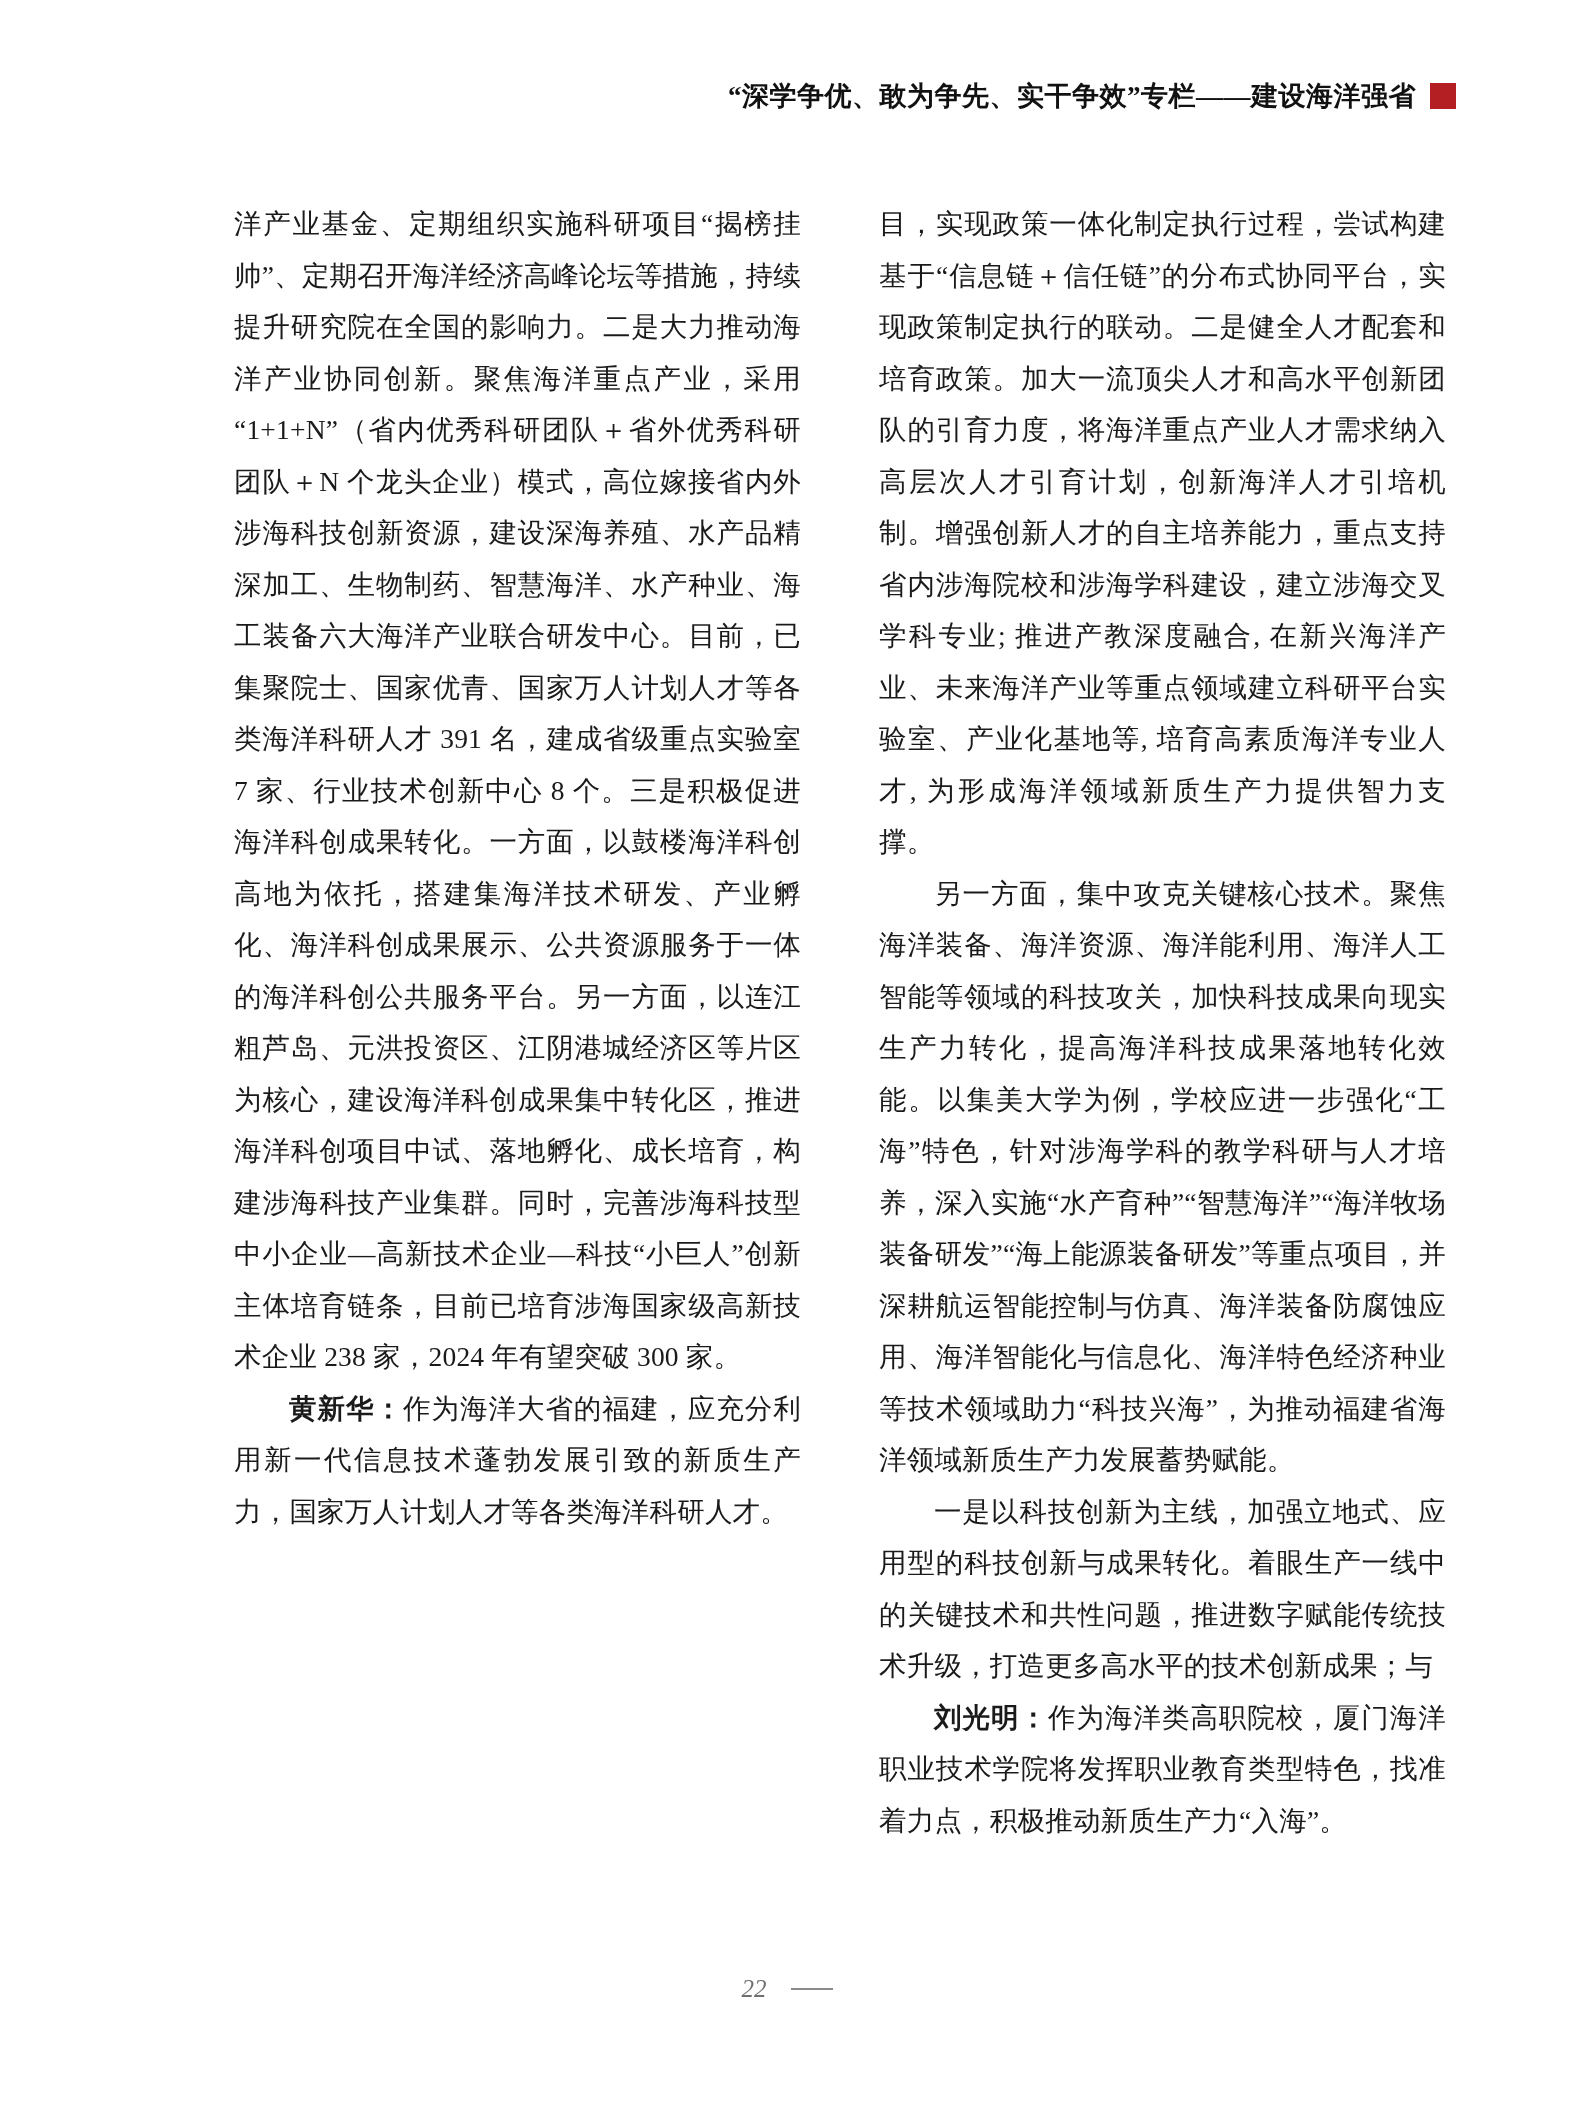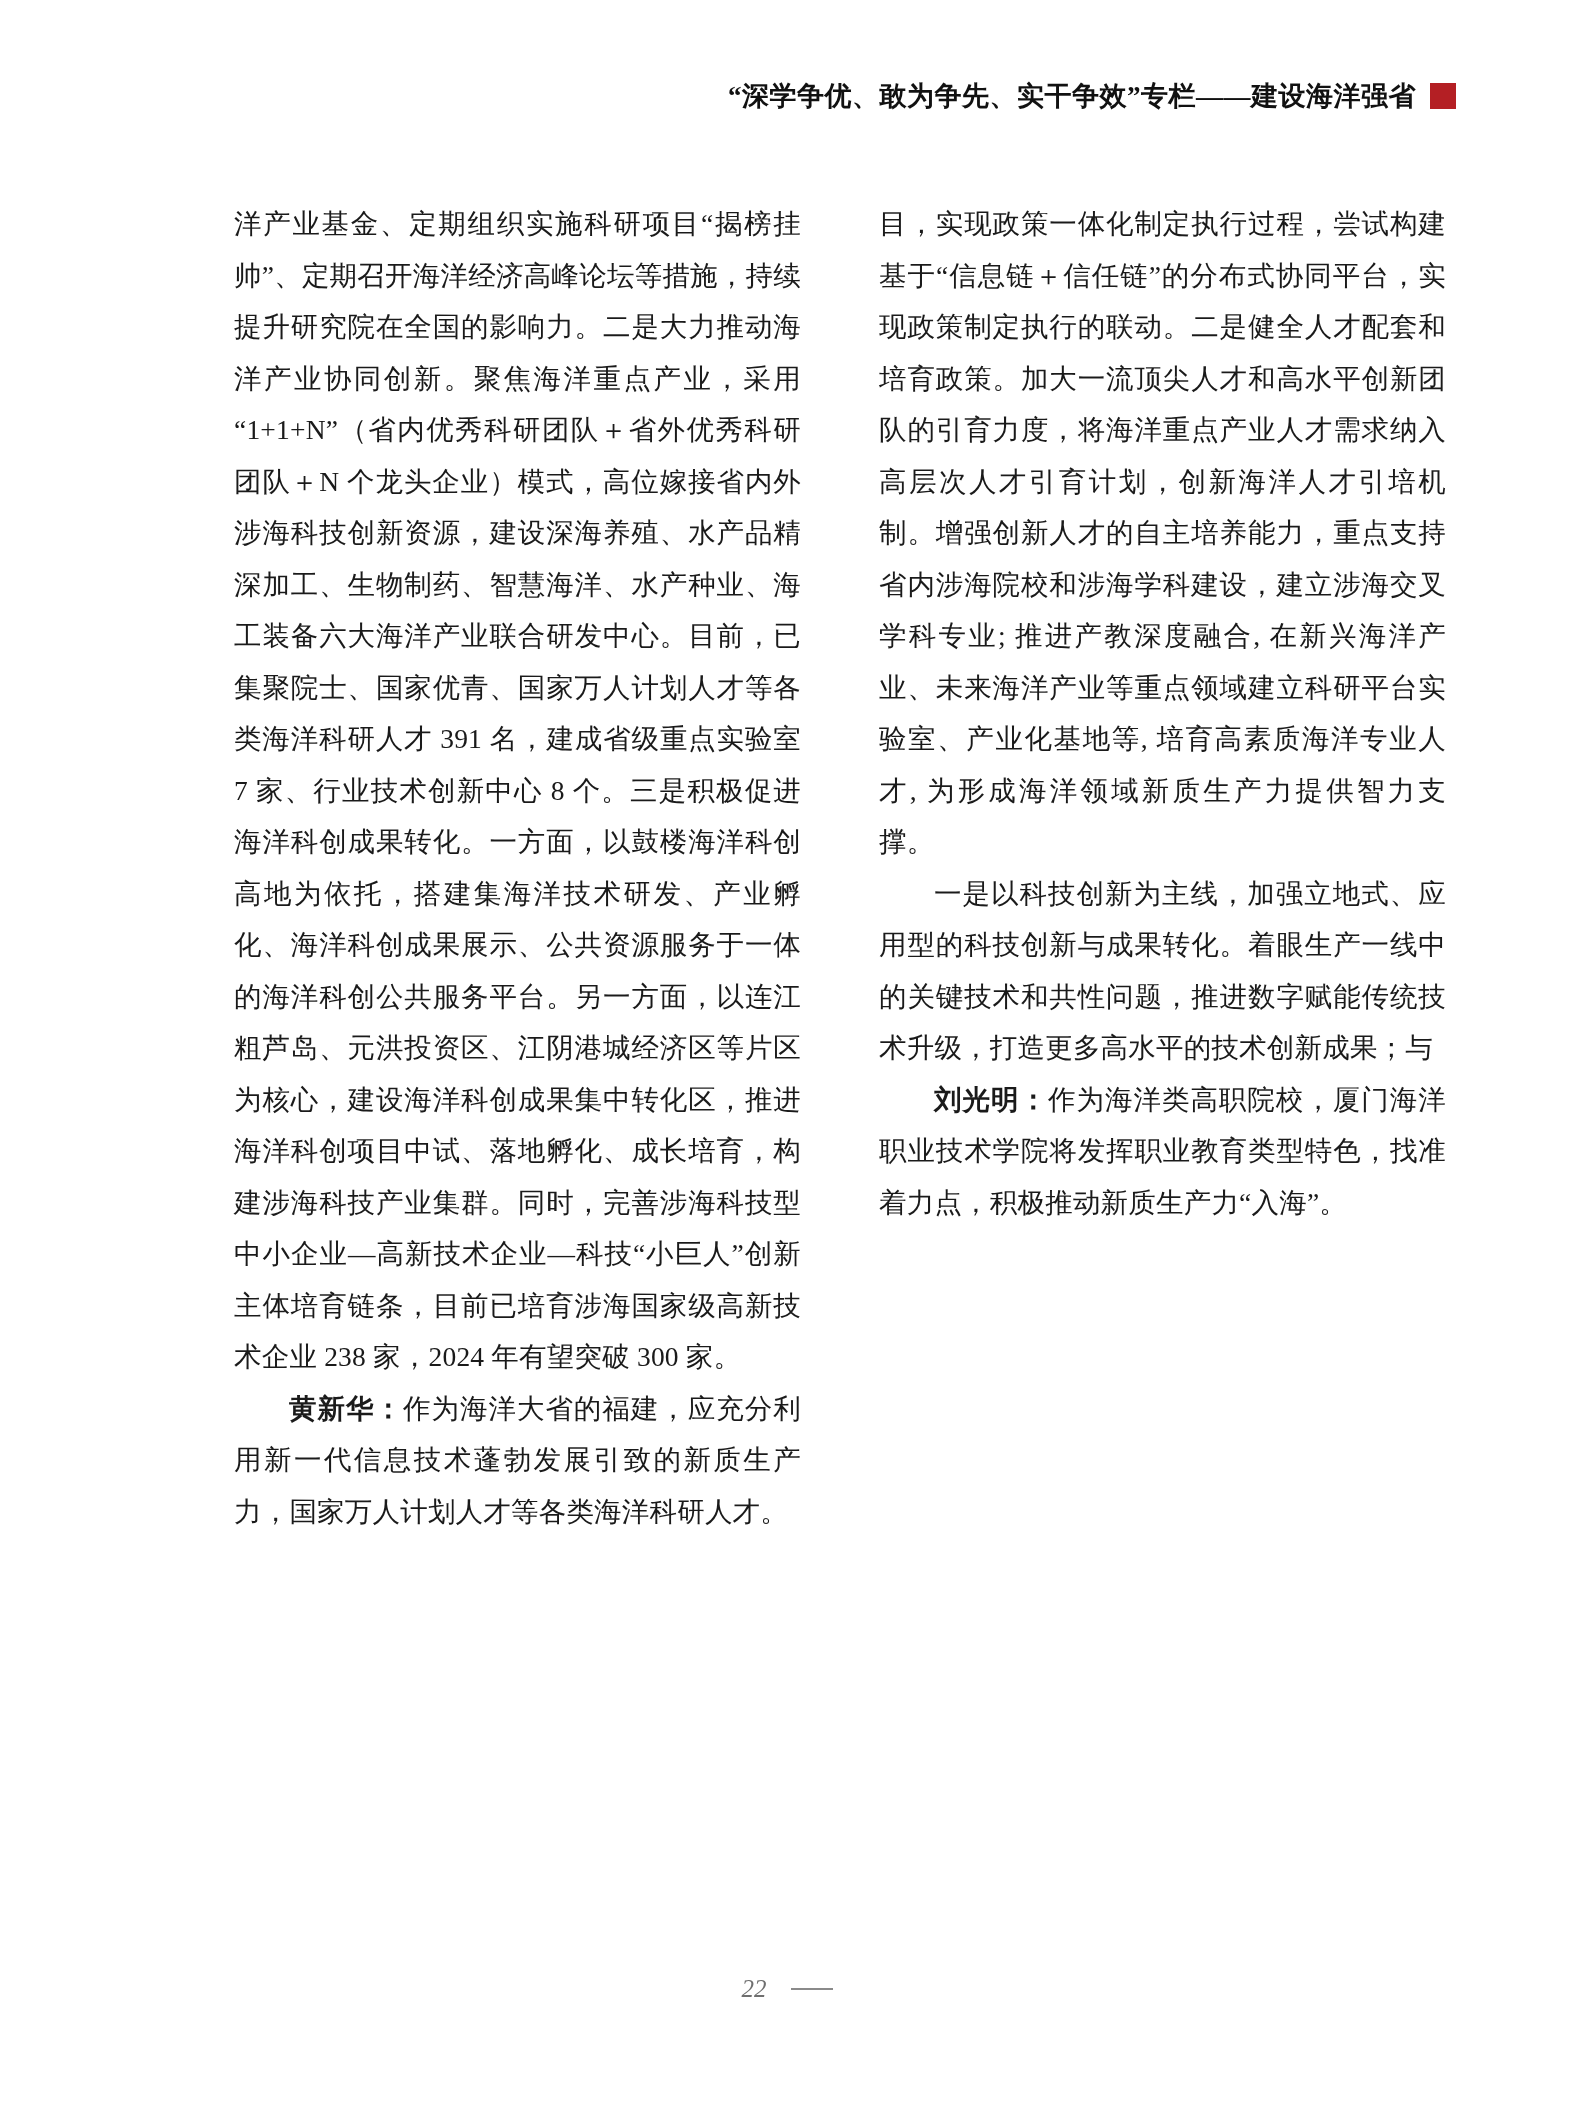--- a/index.html
+++ b/index.html
@@ -106,20 +106,21 @@
 
   <div class="columns">
 
     <div class="col">
       <p>洋产业基金、定期组织实施科研项目“揭榜挂帅”、定期召开海洋经济高峰论坛等措施，持续提升研究院在全国的影响力。二是大力推动海洋产业协同创新。聚焦海洋重点产业，采用“1+1+N”（省内优秀科研团队＋省外优秀科研团队＋N 个龙头企业）模式，高位嫁接省内外涉海科技创新资源，建设深海养殖、水产品精深加工、生物制药、智慧海洋、水产种业、海工装备六大海洋产业联合研发中心。目前，已集聚院士、国家优青、国家万人计划人才等各类海洋科研人才 391 名，建成省级重点实验室 7 家、行业技术创新中心 8 个。三是积极促进海洋科创成果转化。一方面，以鼓楼海洋科创高地为依托，搭建集海洋技术研发、产业孵化、海洋科创成果展示、公共资源服务于一体的海洋科创公共服务平台。另一方面，以连江粗芦岛、元洪投资区、江阴港城经济区等片区为核心，建设海洋科创成果集中转化区，推进海洋科创项目中试、落地孵化、成长培育，构建涉海科技产业集群。同时，完善涉海科技型中小企业—高新技术企业—科技“小巨人”创新主体培育链条，目前已培育涉海国家级高新技术企业 238 家，2024 年有望突破 300 家。</p>
       <p class="indent"><span class="speaker">黄新华：</span><span>作为海洋大省的福建，应充分利用新一代信息技术蓬勃发展引致的新质生产力，国家万人计划人才等各类海洋科研人才。</span></p>
     </div>
 
     <div class="col">
       <p>目，实现政策一体化制定执行过程，尝试构建基于“信息链＋信任链”的分布式协同平台，实现政策制定执行的联动。二是健全人才配套和培育政策。加大一流顶尖人才和高水平创新团队的引育力度，将海洋重点产业人才需求纳入高层次人才引育计划，创新海洋人才引培机制。增强创新人才的自主培养能力，重点支持省内涉海院校和涉海学科建设，建立涉海交叉学科专业; 推进产教深度融合, 在新兴海洋产业、未来海洋产业等重点领域建立科研平台实验室、产业化基地等, 培育高素质海洋专业人才, 为形成海洋领域新质生产力提供智力支撑。</p>
+      <p class="indent">另一方面，集中攻克关键核心技术。聚焦海洋装备、海洋资源、海洋能利用、海洋人工智能等领域的科技攻关，加快科技成果向现实生产力转化，提高海洋科技成果落地转化效能。以集美大学为例，学校应进一步强化“工海”特色，针对涉海学科的教学科研与人才培养，深入实施“水产育种”“智慧海洋”“海洋牧场装备研发”“海上能源装备研发”等重点项目，并深耕航运智能控制与仿真、海洋装备防腐蚀应用、海洋智能化与信息化、海洋特色经济种业等技术领域助力“科技兴海”，为推动福建省海洋领域新质生产力发展蓄势赋能。</p>
       <p class="indent">一是以科技创新为主线，加强立地式、应用型的科技创新与成果转化。着眼生产一线中的关键技术和共性问题，推进数字赋能传统技术升级，打造更多高水平的技术创新成果；与</p>
       <p class="indent"><span class="speaker">刘光明：</span><span>作为海洋类高职院校，厦门海洋职业技术学院将发挥职业教育类型特色，找准着力点，积极推动新质生产力“入海”。</span></p>
     </div>
 
   </div>
 
   <div class="footer">
     <span class="page-num">22</span>
     <span class="footer-rule"></span>
   </div>

